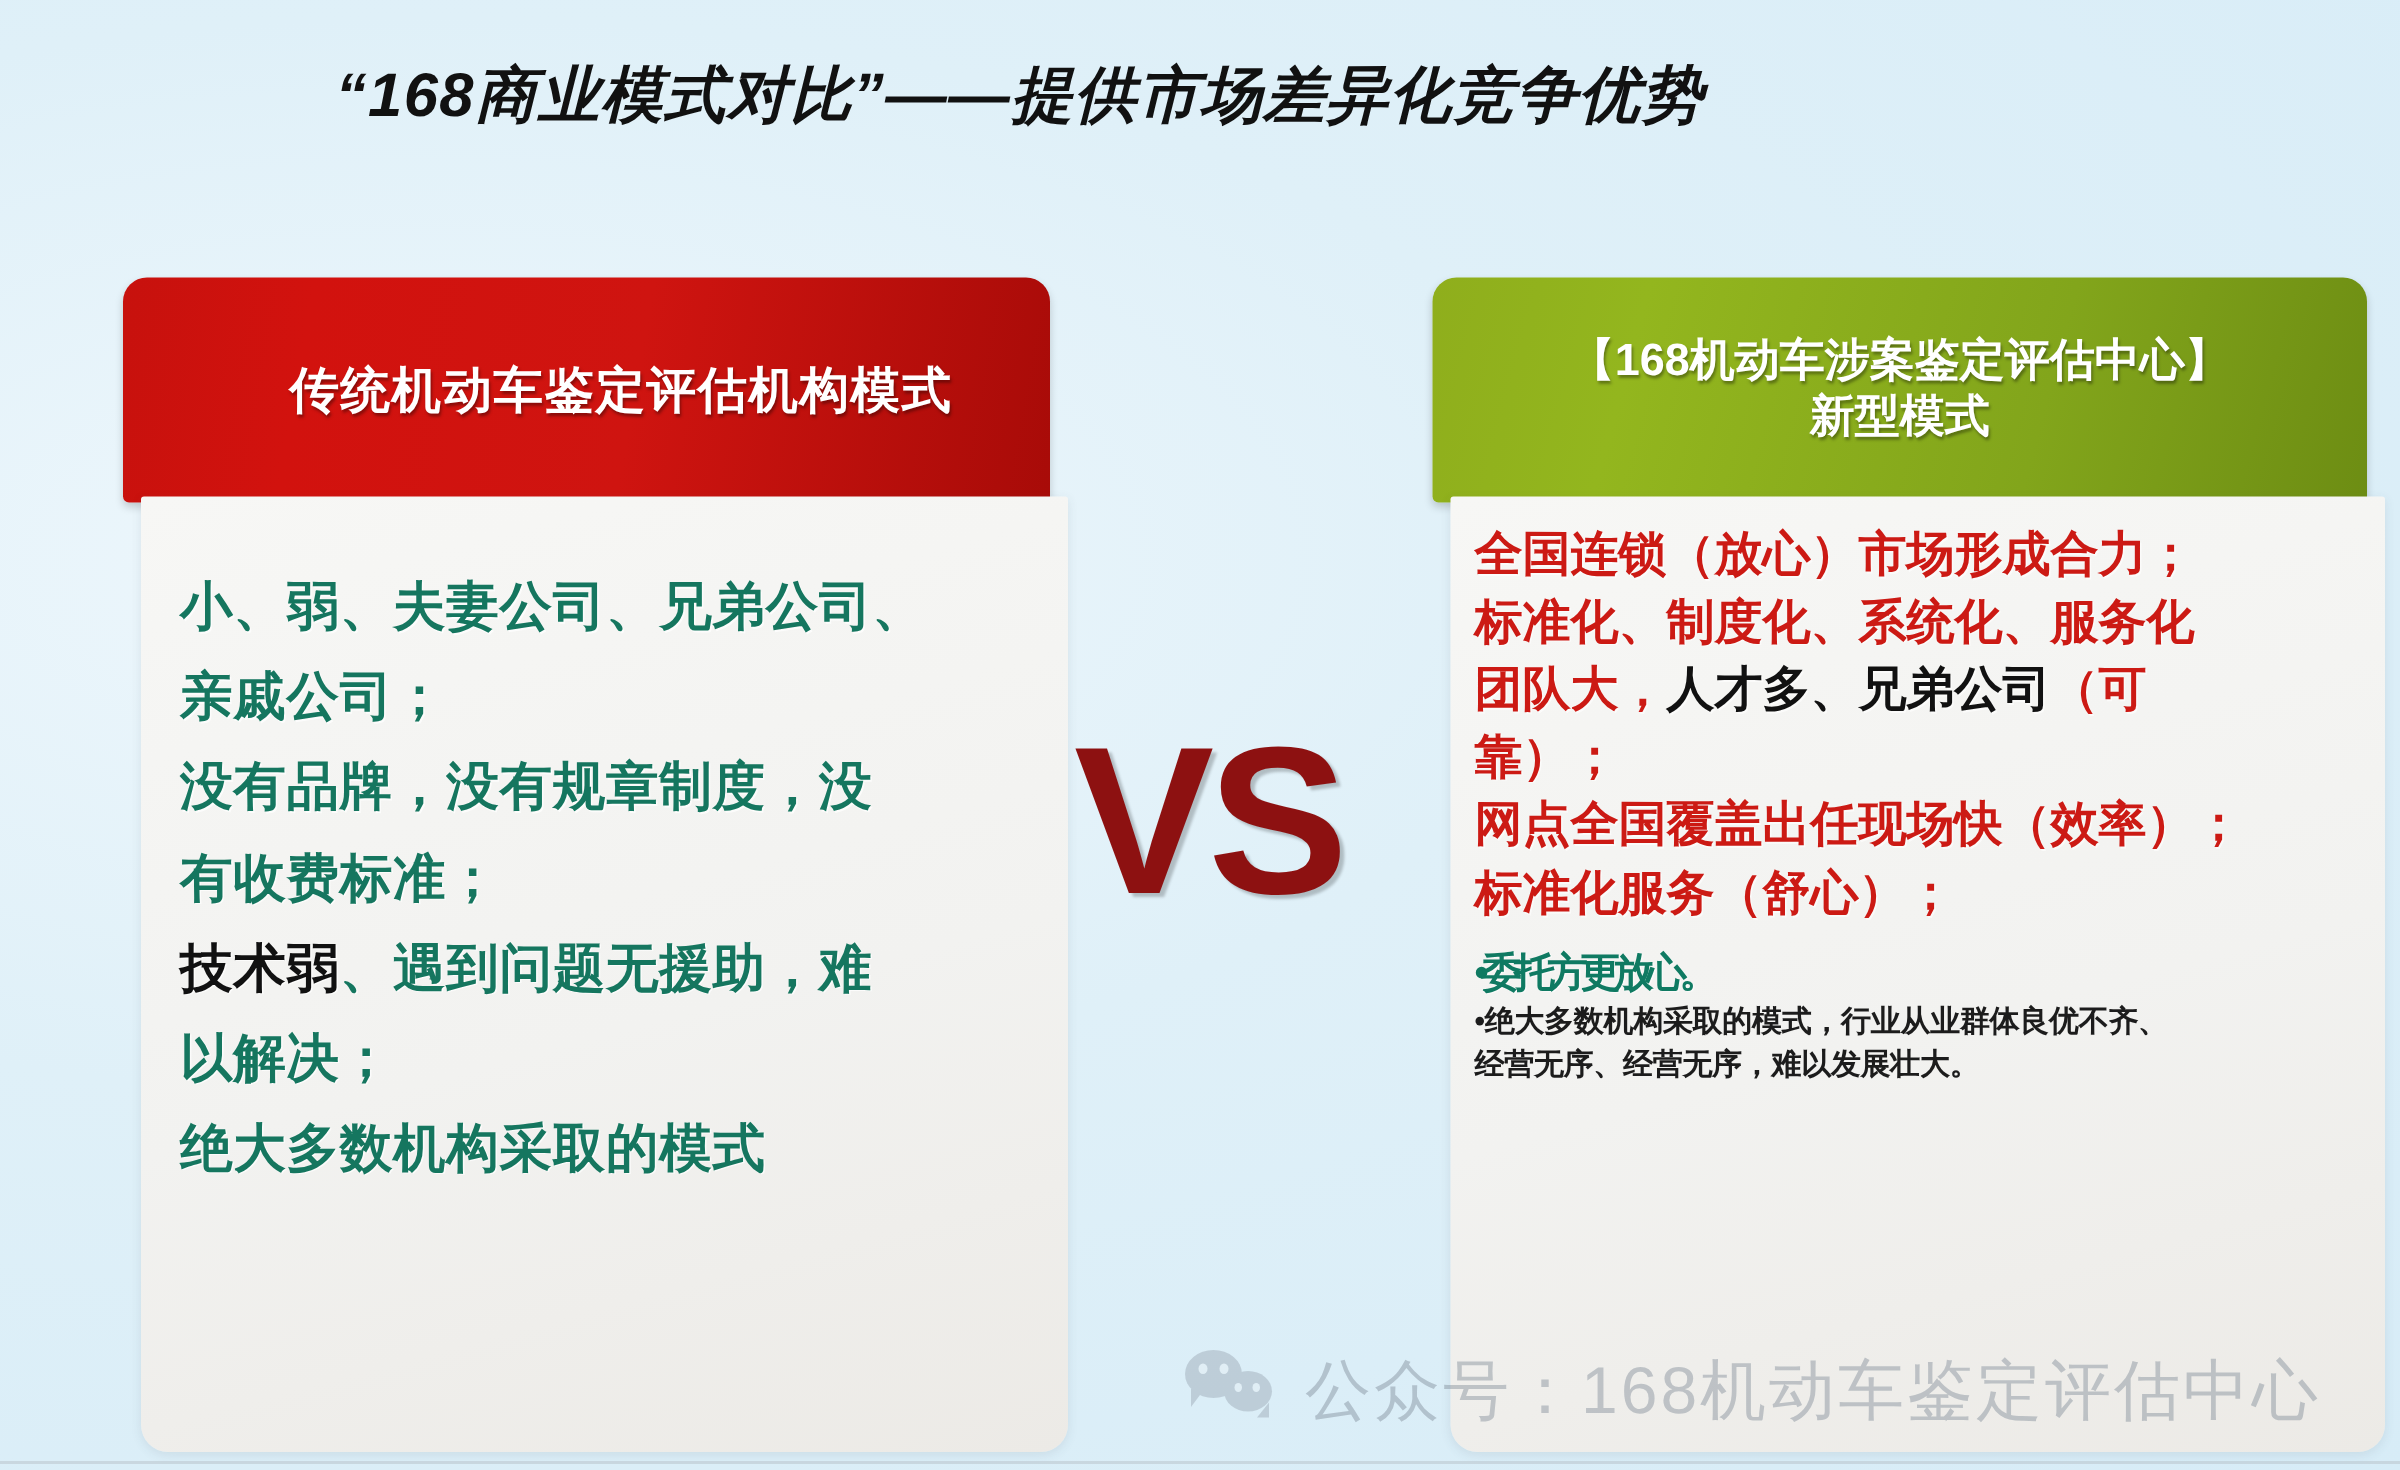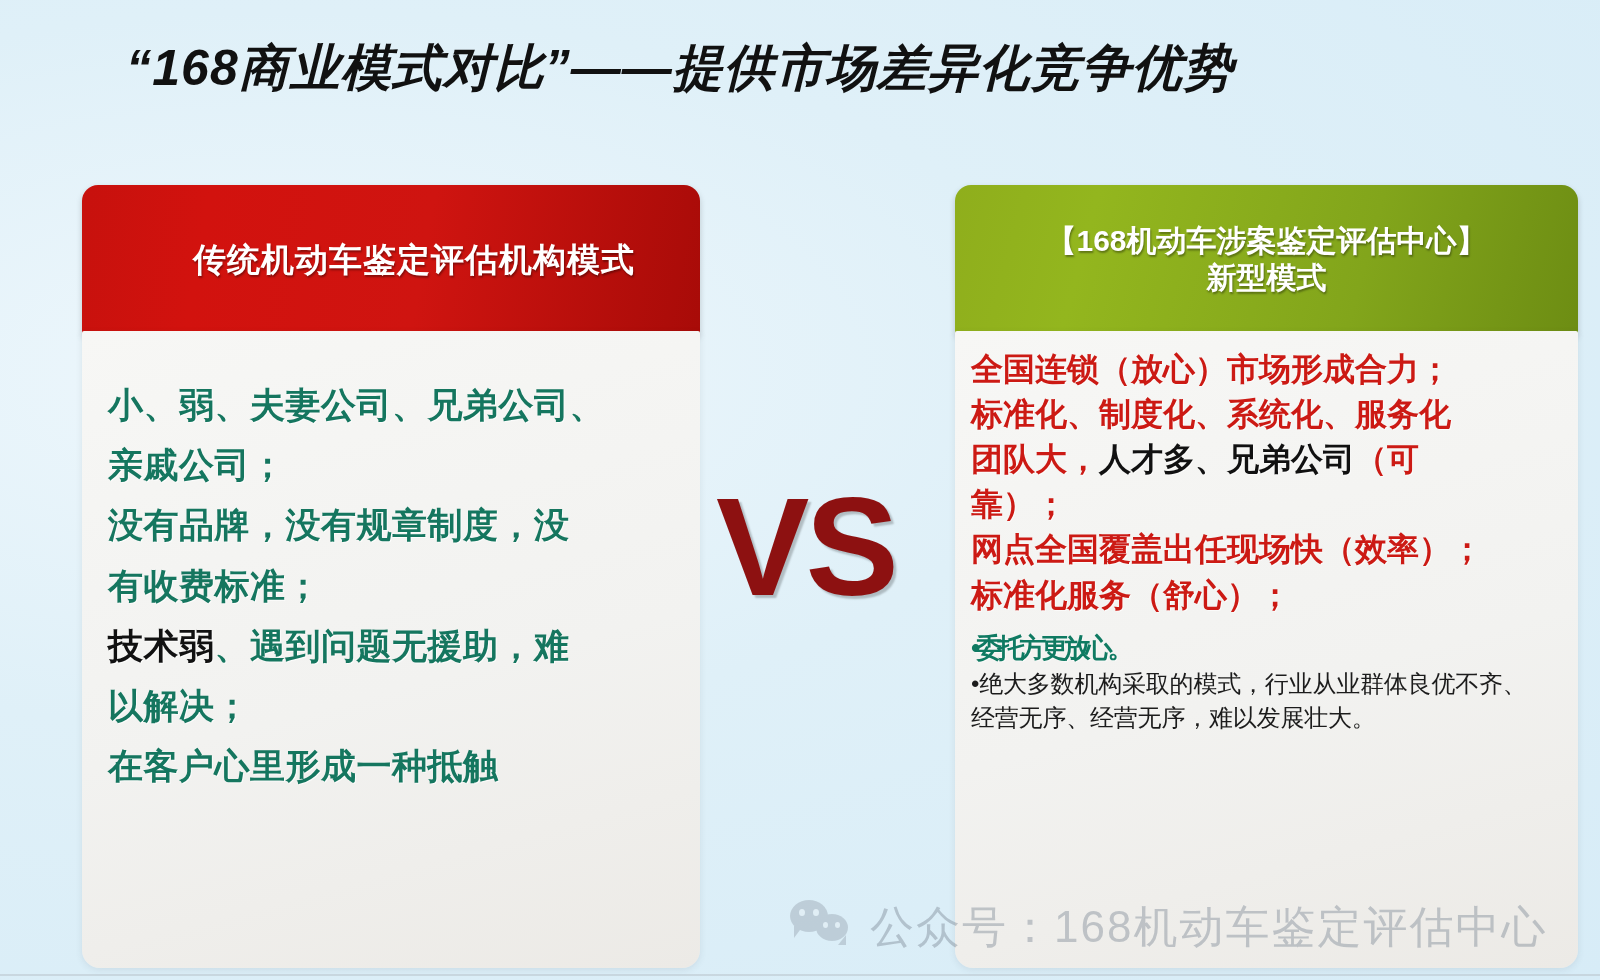--- a/index.html
+++ b/index.html
@@ -12,21 +12,21 @@
     position:relative;width:1600px;height:980px;
     background:
       radial-gradient(ellipse at 18% 38%, #eef7fc 0%, #dff0f8 42%, #d7ecf7 100%);
     overflow:hidden;
   }
 
   
   .slide-title{
     position:absolute;left:0;top:42px;width:1360px;
     text-align:center;
-    font-size:50px;
+    font-size:41px;
     font-weight:bold;
     font-style:italic;
     color:#111111;
     letter-spacing:1px;
     white-space:nowrap;
     line-height:1.05;
   }
 
   
   .panel{position:absolute;}
@@ -35,21 +35,21 @@
     position:absolute;left:0;top:0;
     box-sizing:border-box;
     display:flex;align-items:center;justify-content:center;
     text-align:center;
     color:#ffffff;
     font-weight:bold;
     text-shadow:1px 2px 2px rgba(0,0,0,.35);
     border-radius:16px 16px 4px 4px;
   }
   .panel-body{
-    position:absolute;left:0;
+    position:absolute;left:12px;
     box-sizing:border-box;
     background:linear-gradient(165deg,#f7f7f5 0%,#f2f2f0 55%,#eceae6 100%);
     border-radius:2px 2px 18px 18px;
     box-shadow:0 2px 7px rgba(60,70,80,.10);
   }
 
   
   #left-panel{left:82px;top:185px;width:618px;height:783px;}
   #left-panel .panel-head{
     width:618px;height:150px;
@@ -105,26 +105,26 @@
     font-size:27px;
     font-weight:bold;
     letter-spacing:-5px;
     margin-top:12px;
     white-space:nowrap;
     text-shadow:1px 1px 0 rgba(255,255,255,.5);
   }
 
   .fine-print{
     color:#1c1c1c;
-    font-size:24px;
+    font-size:20px;
     line-height:1.35;
     letter-spacing:-.2px;
     margin-top:2px;
     white-space:nowrap;
-    font-weight:400;
+    font-weight:700;
   }
 
   
   .vs-mark{
     position:absolute;left:716px;top:477px;
     font-size:140px;
     font-weight:bold;
     color:#8d1111;
     letter-spacing:-4px;
     line-height:1;
@@ -178,21 +178,21 @@
   <div class="panel" id="left-panel">
     <div class="panel-head">传统机动车鉴定评估机构模式</div>
     <div class="panel-body">
       <div class="left-text">
         <div><span>小、弱、夫妻公司、兄弟公司、</span></div>
         <div><span>亲戚公司；</span></div>
         <div><span>没有品牌，没有规章制度，没</span></div>
         <div><span>有收费标准；</span></div>
         <div><span class="blk">技术弱</span><span>、遇到问题无援助，难</span></div>
         <div><span>以解决；</span></div>
-        <div><span>在客户心里形成一种抵触</span></div>
+        <div><span>绝大多数机构采取的模式</span></div>
       </div>
     </div>
   </div>
 
   <div class="vs-mark">VS</div>
 
   <div class="panel" id="right-panel">
     <div class="panel-head">
       <span>【168机动车涉案鉴定评估中心】</span>
       <span>新型模式</span>

